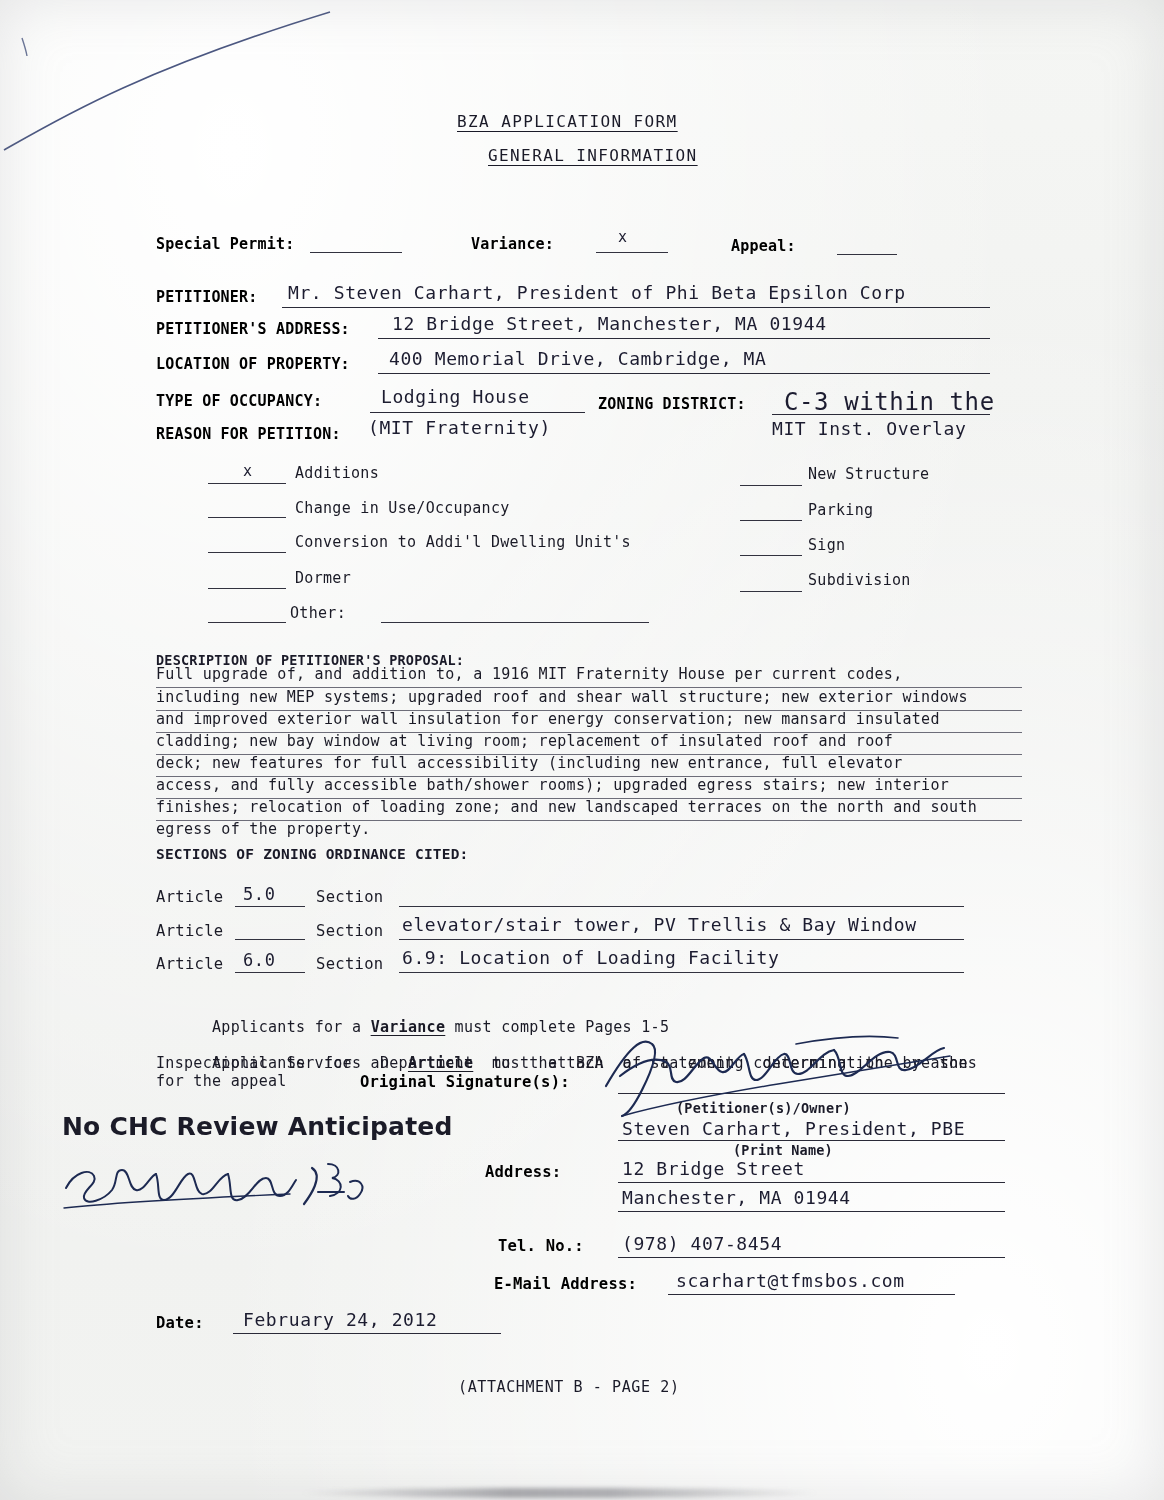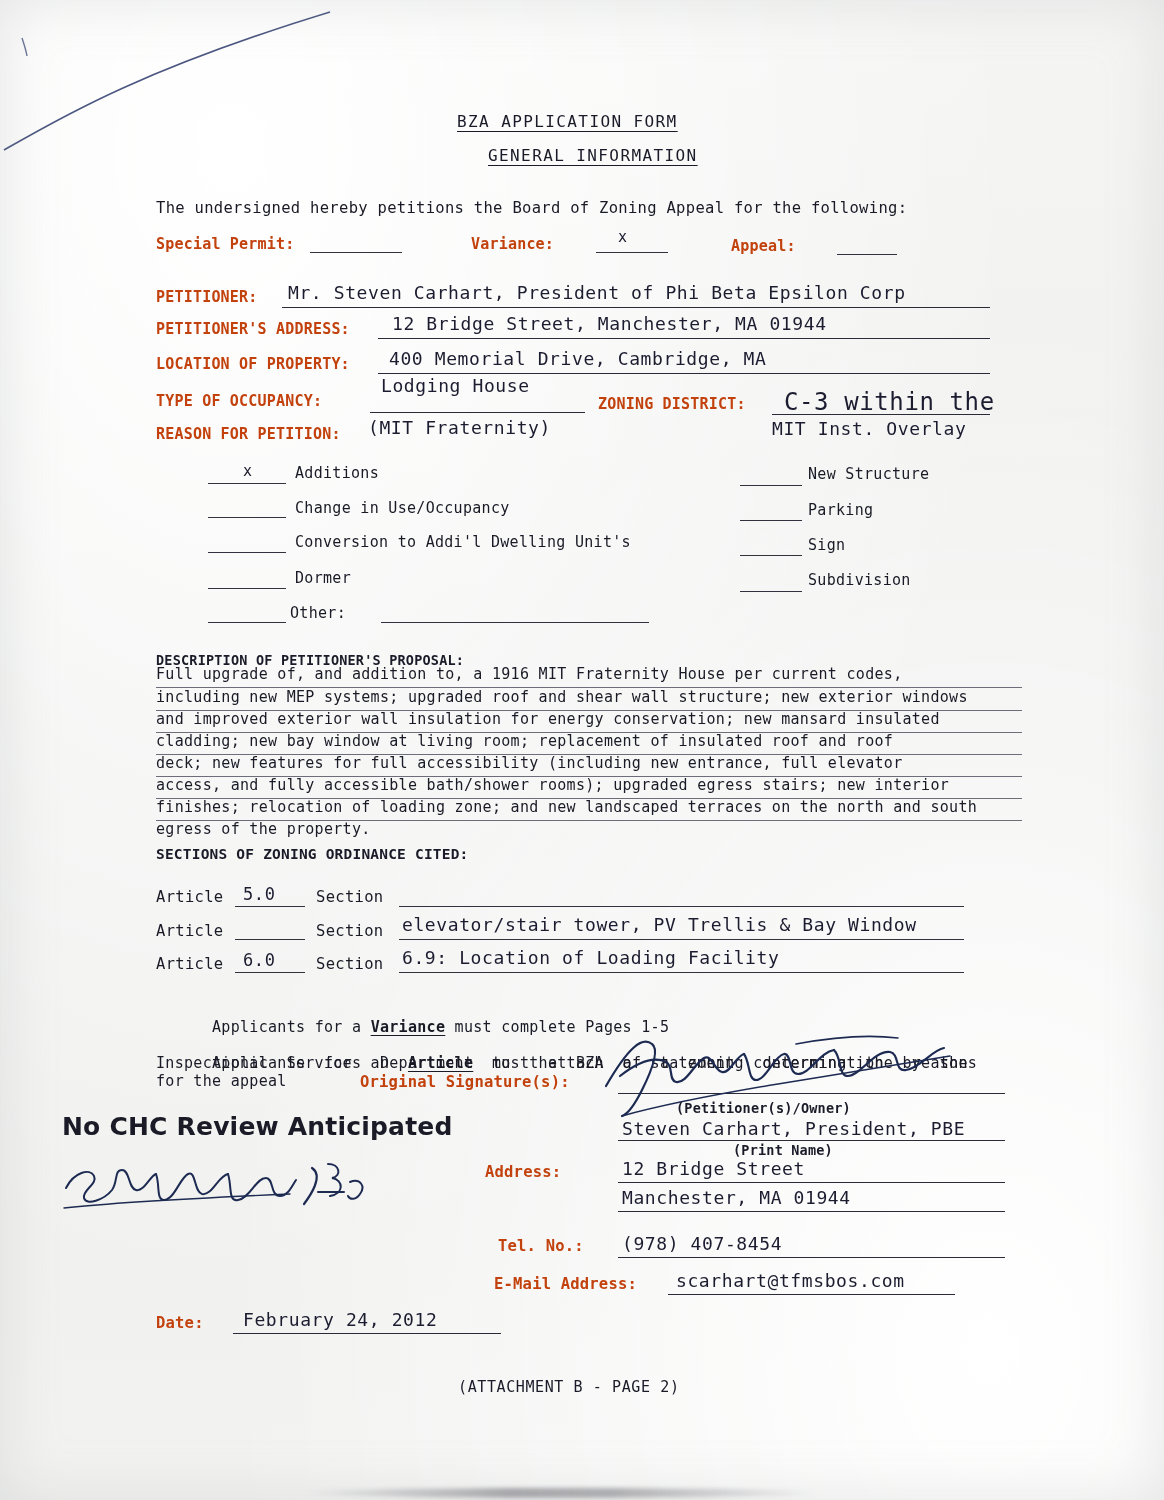--- a/index.html
+++ b/index.html
@@ -34,21 +34,21 @@
   .t {
     position: absolute;
     white-space: pre;
     font-family: "DejaVu Sans Mono", monospace;
     letter-spacing: 0.5px;
   }
   .lbl {
     font-size: 15px;
     font-weight: bold;
     letter-spacing: 0.2px;
-    color: #c2410c;
+    color: #000000;
   }
   .lbl-sm {
     font-size: 13.5px;
     font-weight: bold;
     letter-spacing: 0.2px;
   }
   .fill {
     font-size: 17px;
     color: #1c1c30;
     letter-spacing: 0.6px;
@@ -149,21 +149,20 @@
   <svg id="corner-stroke" viewBox="0 0 360 170">
     <path d="M4 150 C 60 118, 140 70, 330 12" stroke="#2b3a6b" stroke-width="1.6" fill="none" opacity="0.85"></path>
     <path d="M22 38 C 24 44, 26 50, 27 56" stroke="#2b3a6b" stroke-width="1.4" fill="none" opacity="0.7"></path>
   </svg>
 
   <div class="doc">
 
     <div class="t hd" style="left:457px; top:112px;">BZA APPLICATION FORM</div>
     <div class="t hd" style="left:488px; top:146px;">GENERAL INFORMATION</div>
 
-    <div class="t body" style="left:156px; top:199px; font-size:15.5px;">The undersigned hereby petitions the Board of Zoning Appeal for the following:</div>
 
     <div class="t lbl" style="left:156px; top:235px;">Special Permit:</div>
     <div class="blank" style="left:310px; top:252px; width:92px;"></div>
     <div class="t fill" style="left:332px; top:232px;"></div>
 
     <div class="t lbl" style="left:471px; top:235px;">Variance:</div>
     <div class="blank" style="left:596px; top:252px; width:72px;"></div>
     <div class="t fill" style="left:618px; top:228px; font-size:15px;">x</div>
 
     <div class="t lbl" style="left:731px; top:237px;">Appeal:</div>
@@ -176,21 +175,21 @@
 
     <div class="t lbl" style="left:156px; top:320px;">PETITIONER'S ADDRESS:</div>
     <div class="t fill" style="left:392px; top:313px; font-size:18px;">12 Bridge Street, Manchester, MA 01944</div>
     <div class="ul" style="left:378px; top:338px; width:612px;"></div>
 
     <div class="t lbl" style="left:156px; top:355px;">LOCATION OF PROPERTY:</div>
     <div class="t fill" style="left:389px; top:348px; font-size:18px;">400 Memorial Drive, Cambridge, MA</div>
     <div class="ul" style="left:378px; top:373px; width:612px;"></div>
 
     <div class="t lbl" style="left:156px; top:392px;">TYPE OF OCCUPANCY:</div>
-    <div class="t fill" style="left:381px; top:375px; font-size:18px;">Lodging House</div>
+    <div class="t fill" style="left:381px; top:386px; font-size:18px;">Lodging House</div>
     <div class="ul" style="left:370px; top:412px; width:215px;"></div>
     <div class="t fill" style="left:368px; top:417px; font-size:18px;">(MIT Fraternity)</div>
 
     <div class="t lbl" style="left:598px; top:395px;">ZONING DISTRICT:</div>
     <div class="t fill" style="left:784px; top:388px; font-size:24px;">C-3 within the</div>
     <div class="ul" style="left:772px; top:414px; width:218px;"></div>
     <div class="t fill" style="left:772px; top:418px; font-size:18px;">MIT Inst. Overlay</div>
 
     <div class="t lbl" style="left:156px; top:425px;">REASON FOR PETITION:</div>
 

